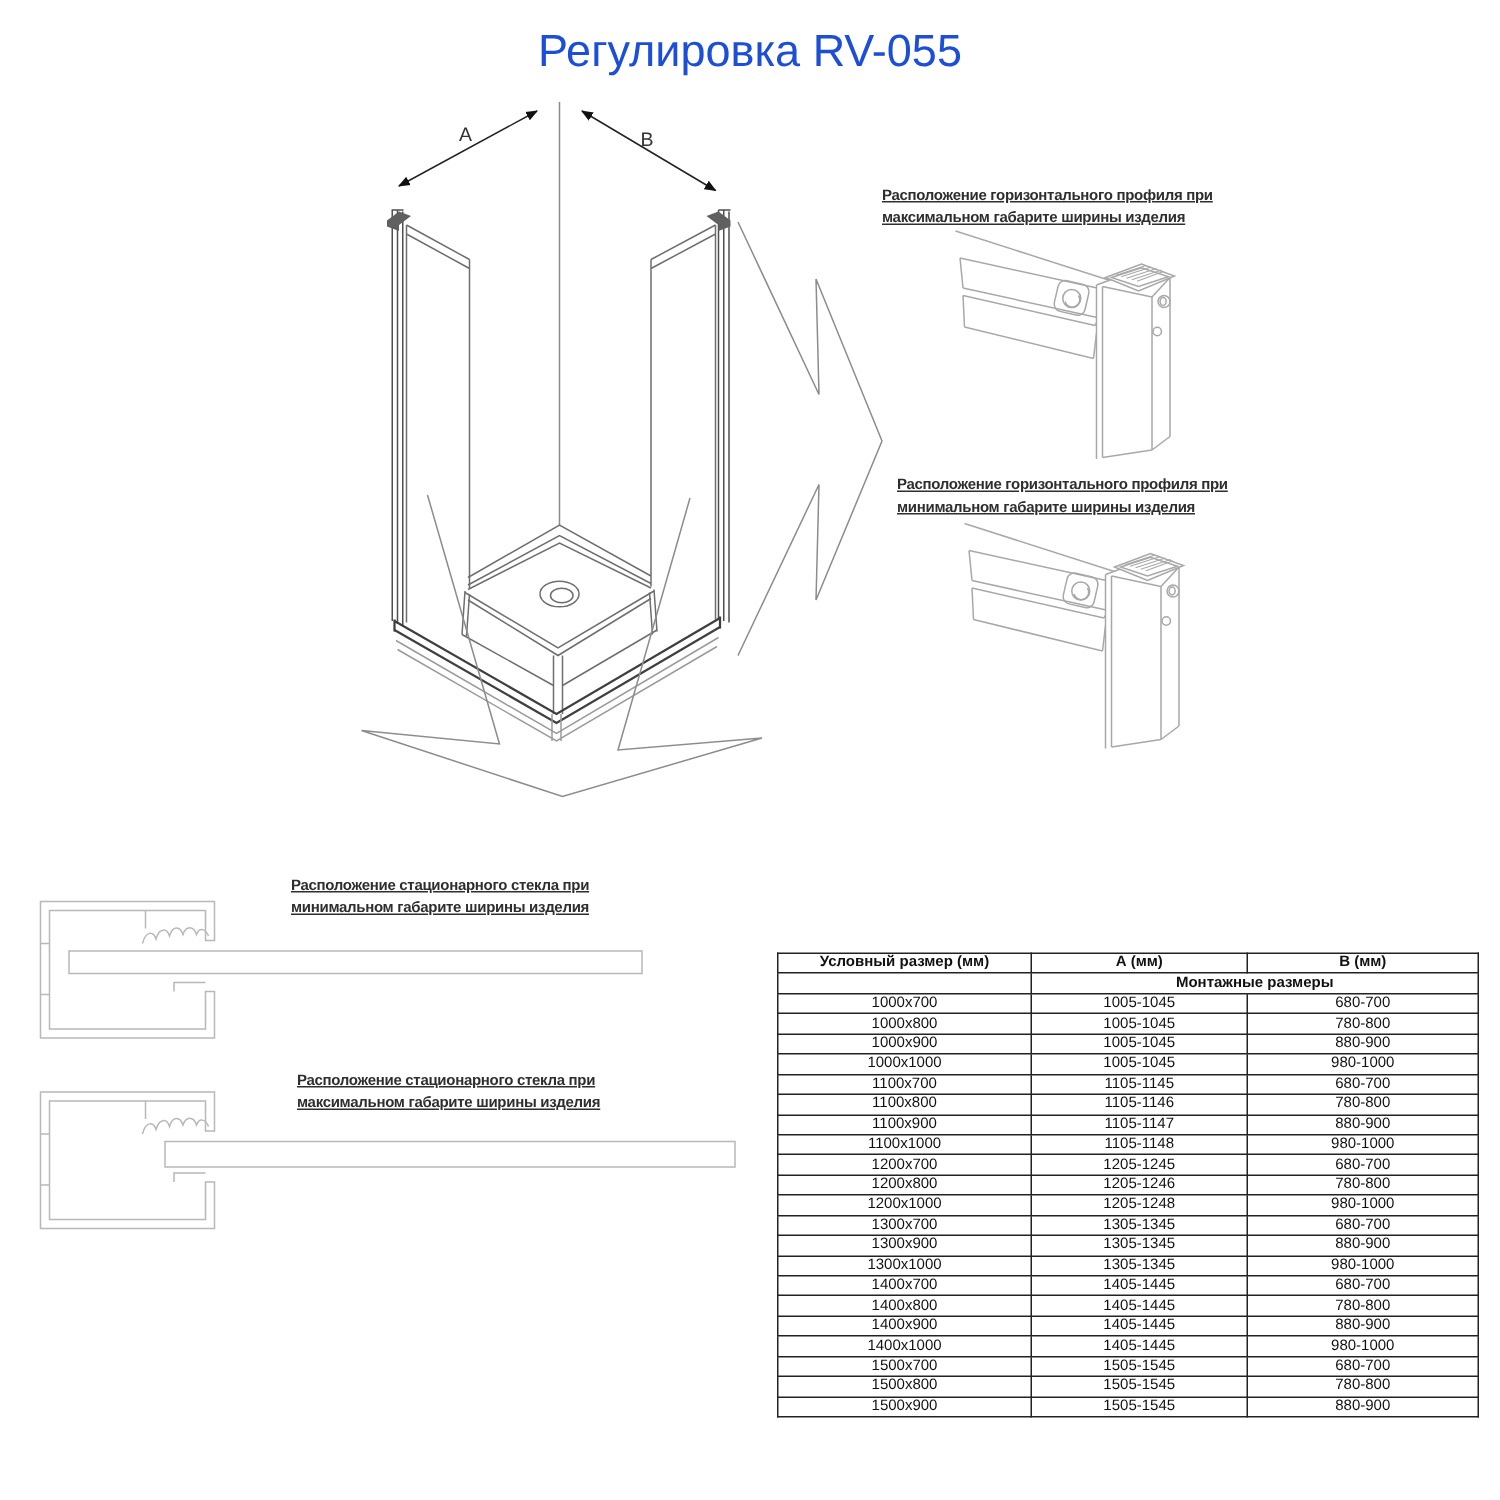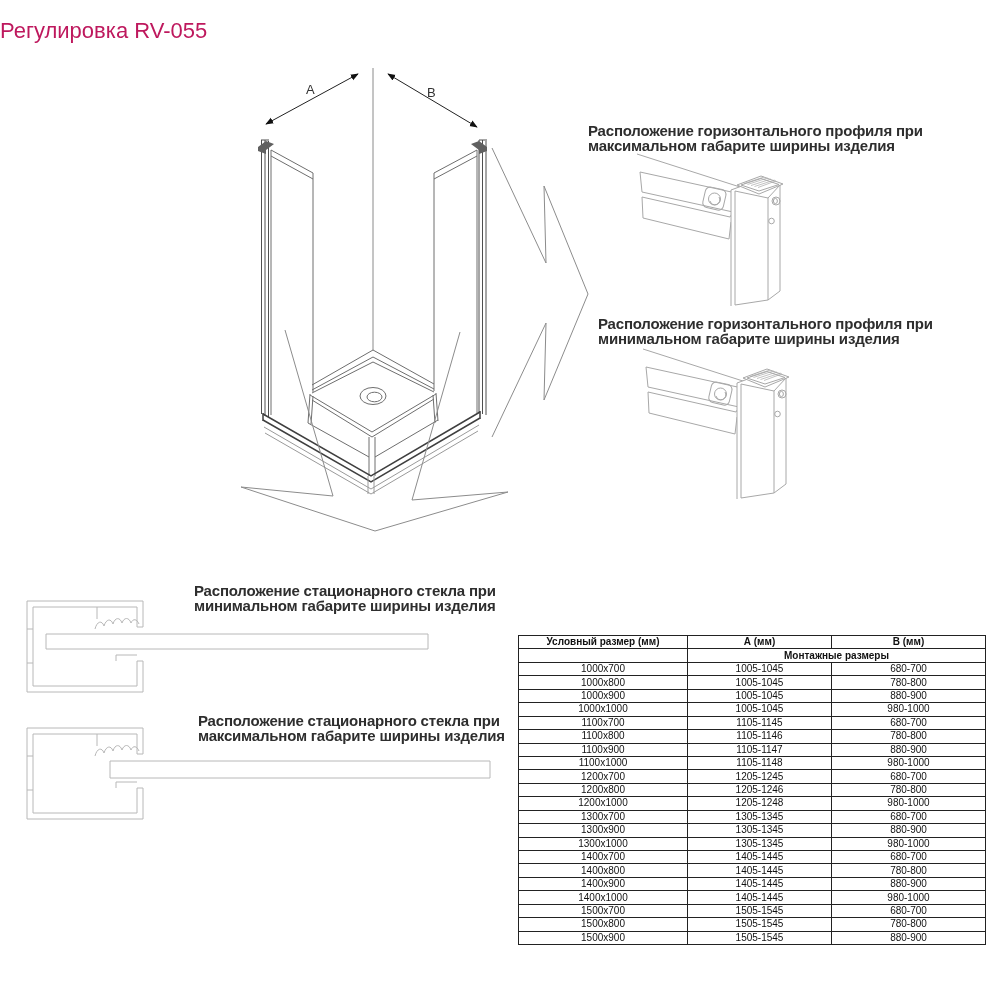--- a/index.html
+++ b/index.html
@@ -1,25 +1,25 @@
 <!DOCTYPE html>
 <html><head>
 <meta charset="utf-8">
 <style>
   html,body{margin:0;padding:0;background:#fff;}
   .sheet{position:relative;width:1000px;height:1000px;background:#fff;overflow:hidden;
          font-family:"Liberation Sans",sans-serif;}
   svg.art{position:absolute;left:0;top:0;}
-  .title{position:absolute;left:0;right:0;top:18px;
-         font-size:22px;font-weight:400;color:#be185d;}
+  .title{position:absolute;left:0;right:0;top:18px;text-align:center;
+         font-size:30px;font-weight:400;color:#1d4ed8;}
   .dim{position:absolute;font-size:13px;color:#333;}
   #dimA{left:306px;top:82px;}
   #dimB{left:427px;top:85px;}
-  .ann{position:absolute;font-size:15px;line-height:15px;font-weight:700;
-       color:#2e2e2e;white-space:nowrap;letter-spacing:-0.2px;}
+  .ann{position:absolute;font-size:10px;line-height:15px;font-weight:700;
+       color:#2e2e2e;white-space:nowrap;letter-spacing:-0.2px;text-decoration:underline;}
   #ann1{left:588px;top:123px;}
   #ann2{left:598px;top:316px;}
   #ann3{left:194px;top:583px;}
   #ann4{left:198px;top:713px;}
   .ann .l{display:block;}
   table.sizes{position:absolute;left:518px;top:635px;border-collapse:collapse;
               table-layout:fixed;}
   table.sizes th,table.sizes td{border:1px solid #222;padding:0;height:12.45px;
               line-height:12px;text-align:center;vertical-align:middle;
               font-size:10px;color:#111;overflow:hidden;}

